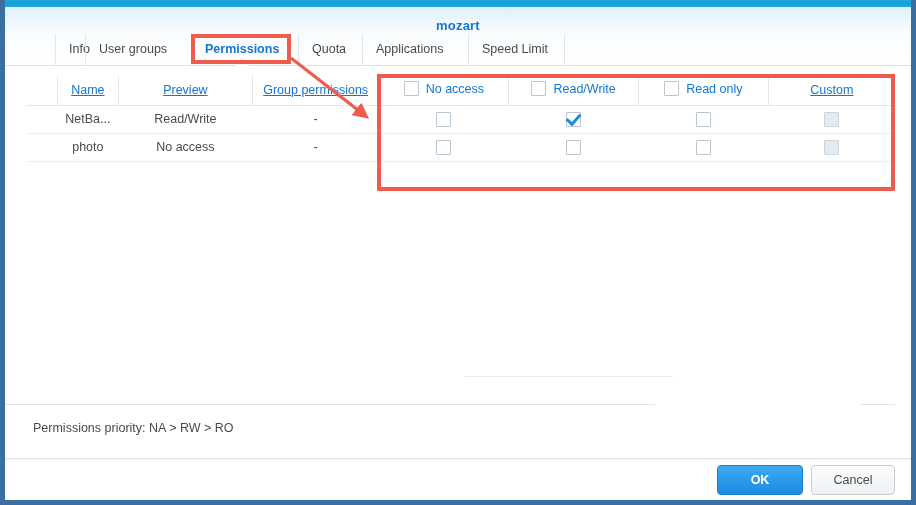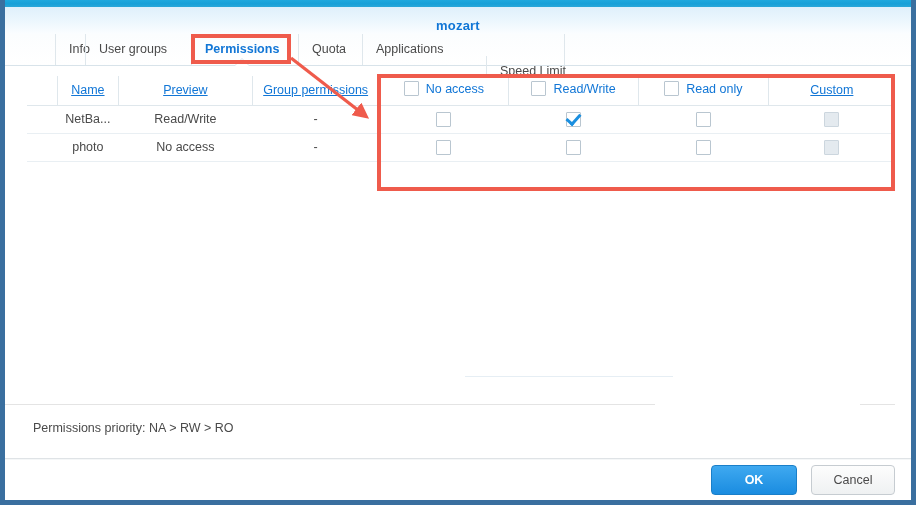--- a/index.html
+++ b/index.html
@@ -178,21 +178,21 @@
   #footer-sep2 {
     position: absolute;
     left: 0; top: 459px;
     width: 906px; height: 1px;
     background: #f5f7f8;
   }
   #buttons {
     position: absolute;
     right: 16px; top: 465px;
     display: flex;
-    gap: 14px;
+    gap: 8px;
   }
   .btn {
     height: 30px;
     min-width: 84px;
     border-radius: 4px;
     font-size: 12.5px;
     line-height: 28px;
     text-align: center;
     padding: 0 18px;
     cursor: default;
@@ -232,21 +232,21 @@
   <div id="titlebar">
     <div id="title-text">mozart</div>
   </div>
 
   <div id="tabstrip">
     <div class="tab first" style="left:22px;">Info</div>
     <div class="tab" style="left:80px;">User groups</div>
     <div class="tab active" style="left:186px;">Permissions</div>
     <div class="tab" style="left:293px;">Quota</div>
     <div class="tab" style="left:357px;">Applications</div>
-    <div class="tab" style="left:481px;margin-top:22px;">Speed Limit</div>
+    <div class="tab" style="left:463px;">Speed Limit</div>
     <div class="tab tail" style="left:559px;"></div>
   </div>
   <div id="tab-notch-shadow"></div>
   <div id="tab-notch"></div>
 
   <div id="grid">
     <table class="gridtable">
       <colgroup>
         <col class="col-gutter">
           <col class="col-name">

